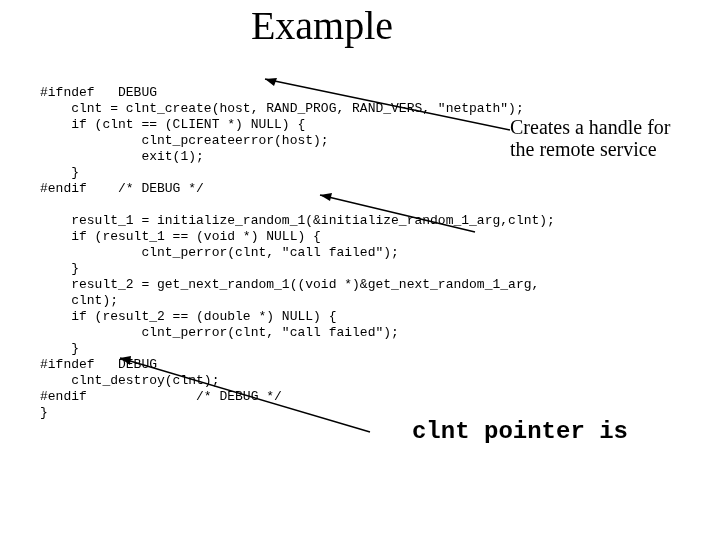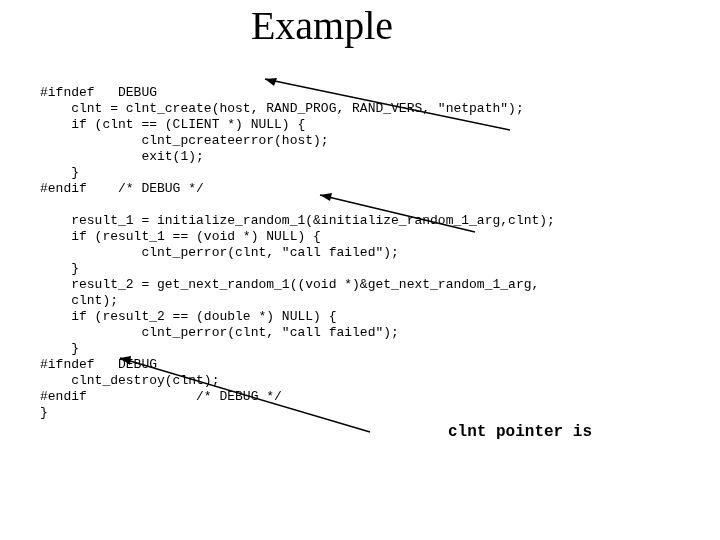--- a/index.html
+++ b/index.html
@@ -43,21 +43,21 @@
   top: 218px;
   left: 475px;
   font-size: 20px;
   line-height: 22px;
 }
 .anno3 {
   position: absolute;
   top: 420px;
   left: 370px;
   font-family: "Courier New", monospace;
-  font-size: 16px;
+  font-size: 24px;
   font-weight: bold;
   line-height: 24px;
   text-align: center;
   width: 300px;
 }
 .arrow {
   position: absolute;
   overflow: visible;
 }
 </style>
@@ -87,20 +87,22 @@
     clnt_destroy(clnt);
 #endif              /* DEBUG */
 }</div>
 
 <svg class="arrow" style="left:0;top:0;width:720px;height:540px">
   <line x1="510" y1="130" x2="265" y2="79" stroke="#000" stroke-width="1.5"></line>
   <polygon points="265,79 274,86 277,78" fill="#000"></polygon>
 </svg>
 
 <div class="anno1">
+  <div>Creates a handle for</div>
+  <div>the remote service</div>
 </div>
 
 <svg class="arrow" style="left:0;top:0;width:720px;height:540px">
   <line x1="475" y1="232" x2="320" y2="195" stroke="#000" stroke-width="1.5"></line>
   <polygon points="320,195 330,201 332,193" fill="#000"></polygon>
 </svg>
 
 <div class="anno2">
 </div>
 

